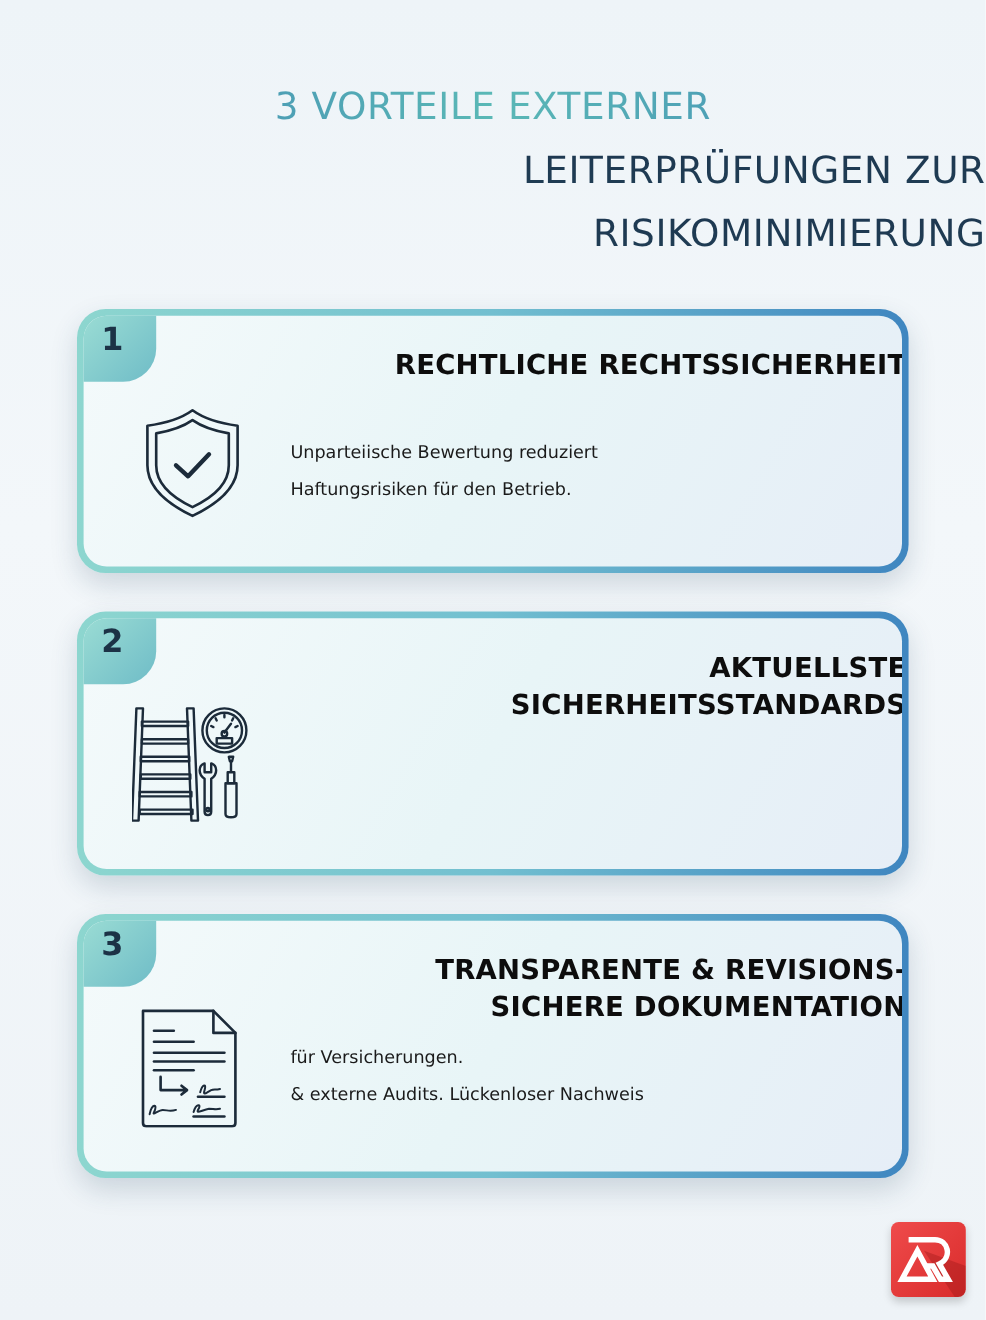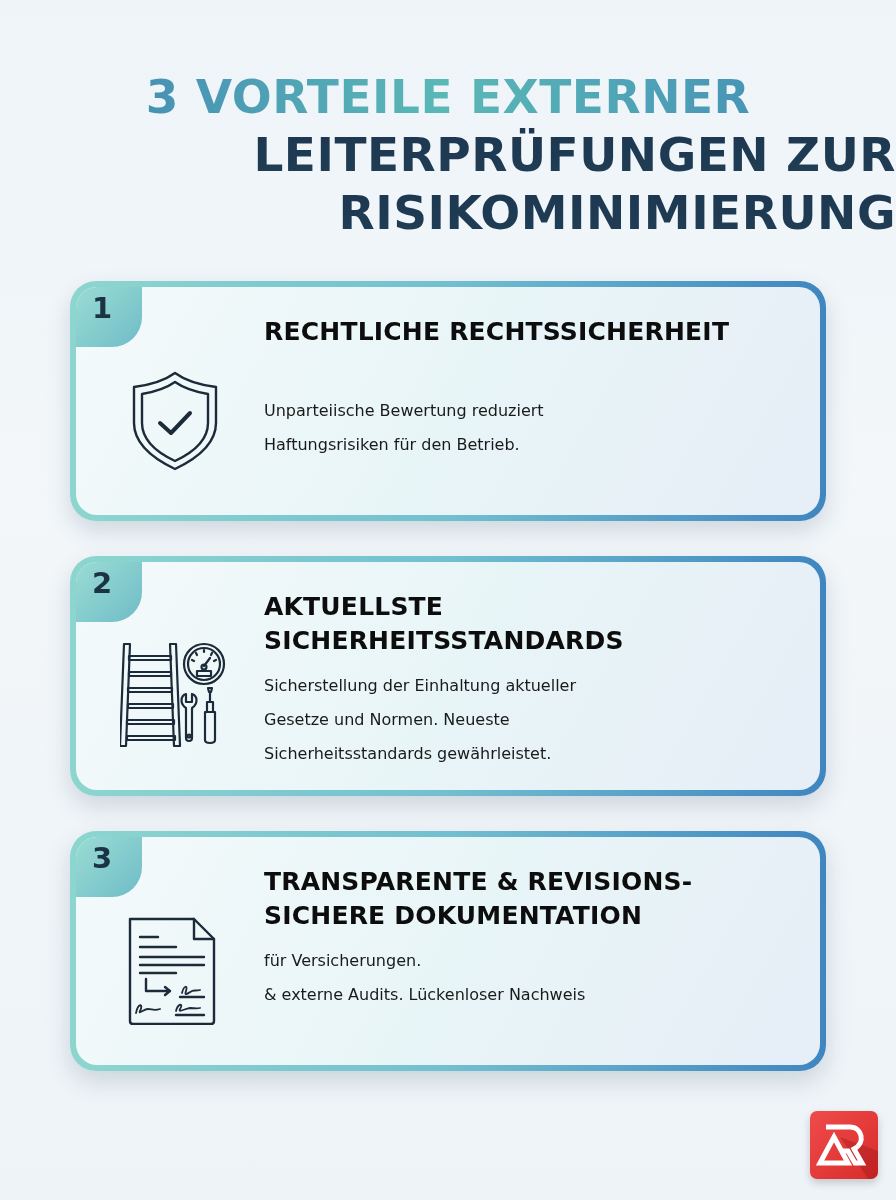--- a/index.html
+++ b/index.html
@@ -3,22 +3,22 @@
 <meta charset="utf-8">
 <style>
   html, body { margin: 0; padding: 0; }
   body {
     width: 896px; height: 1200px; overflow: hidden; position: relative;
     background: linear-gradient(180deg, #eef4f8 0%, #f3f7fa 40%, #eef3f7 100%);
     font-family: "DejaVu Sans", sans-serif;
   }
   .title {
     position: absolute; left: 0; top: 68px; width: 896px; text-align: center;
-    font-family: "DejaVu Sans", sans-serif; font-weight: bold;
-    font-size: 47px; line-height: 58px; letter-spacing: 0.5px;
+    font-family: "DejaVu Sans", sans-serif; font-weight: normal;
+    font-size: 34px; line-height: 58px; letter-spacing: 0.5px;
   }
   .title .l1 {
     display: block;
     background: linear-gradient(90deg, #3d7fb3 0%, #5ab8b6 50%, #3f84b6 100%);
     -webkit-background-clip: text; background-clip: text; color: transparent;
   }
   .title .l2, .title .l3 {
     display: block;
     background: linear-gradient(180deg, #1d3650 0%, #203f55 100%);
     -webkit-background-clip: text; background-clip: text; color: transparent; text-align: right;
@@ -47,21 +47,21 @@
     font-size: 29px; color: #1c3246;
   }
   .icon {
     position: absolute; left: 44px; top: 78px; width: 110px; height: 110px;
   }
   .card-title {
     position: absolute; left: 188px; top: 28px; width: 560px;
     font-family: "DejaVu Sans", sans-serif; font-weight: bold;
     font-size: 25px; line-height: 34px; color: #0d0d0d; letter-spacing: 0.2px;
   }
-  .card-title span { display: block; }
+  .card-title span { display: block; text-align: right; }
   .card-desc {
     position: absolute; left: 188px; top: 107px; width: 560px;
     font-family: "DejaVu Sans", sans-serif;
     font-size: 16px; line-height: 34px; color: #1a1a1a;
   }
   .card-desc span { display: block; white-space: nowrap; }
   .logo {
     position: absolute; left: 810px; top: 1111px; width: 68px; height: 68px;
     border-radius: 7px;
     background: linear-gradient(135deg, #ef4b4b 0%, #d92b2b 100%);
@@ -130,25 +130,20 @@
 
         <path d="M90 52 L90 62 M87 62 L93 62 L93 72 L87 72 Z"></path>
         <path d="M85 72 L95 72 L95 100 C95 104 85 104 85 100 Z"></path>
         <path d="M88 48 L92 48 L91 52 L89 52 Z"></path>
       </svg>
     </div>
     <div class="card-title">
       <span>AKTUELLSTE</span>
       <span>SICHERHEITSSTANDARDS</span>
     </div>
-    <div class="card-desc">
-      <span>Sicherstellung der Einhaltung aktueller</span>
-      <span>Gesetze und Normen. Neueste</span>
-      <span>Sicherheitsstandards gewährleistet.</span>
-    </div>
   </div>
 </div>
 
 <div class="card" style="top:831px;">
   <div class="card-inner">
     <div class="num-tab">
       <span class="num">3</span>
     </div>
     <div class="icon">
       <svg width="110" height="110" viewBox="0 0 110 110" fill="none" stroke="#1c2b3a" stroke-width="2.4" stroke-linejoin="round" stroke-linecap="round">

